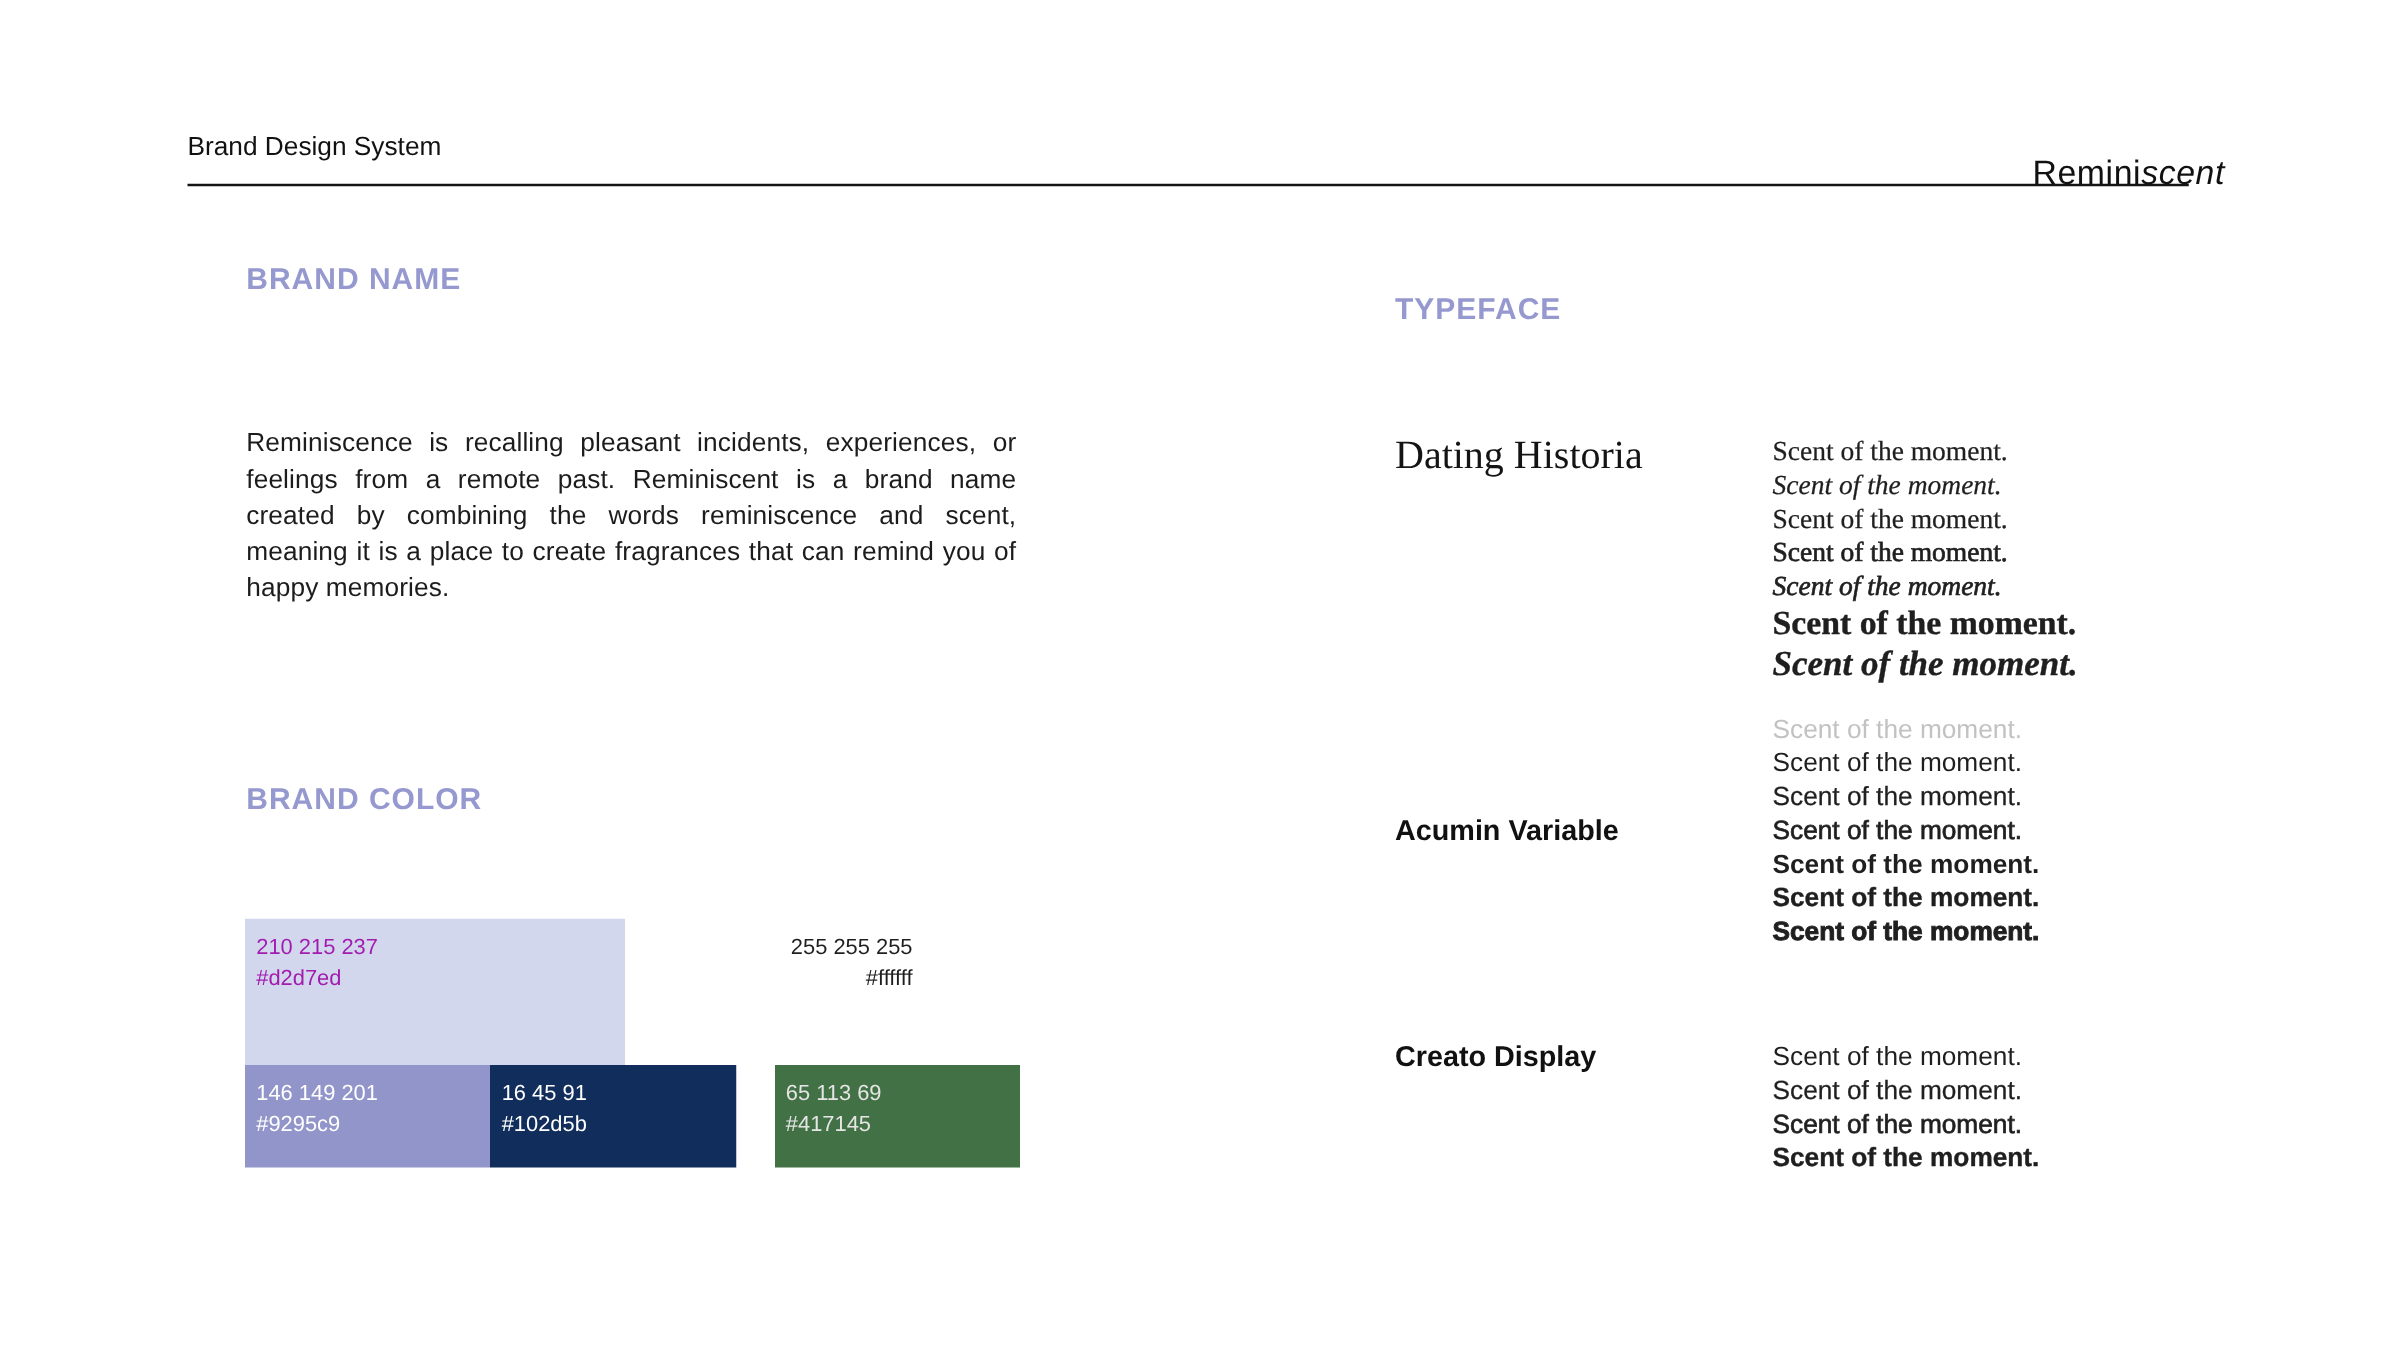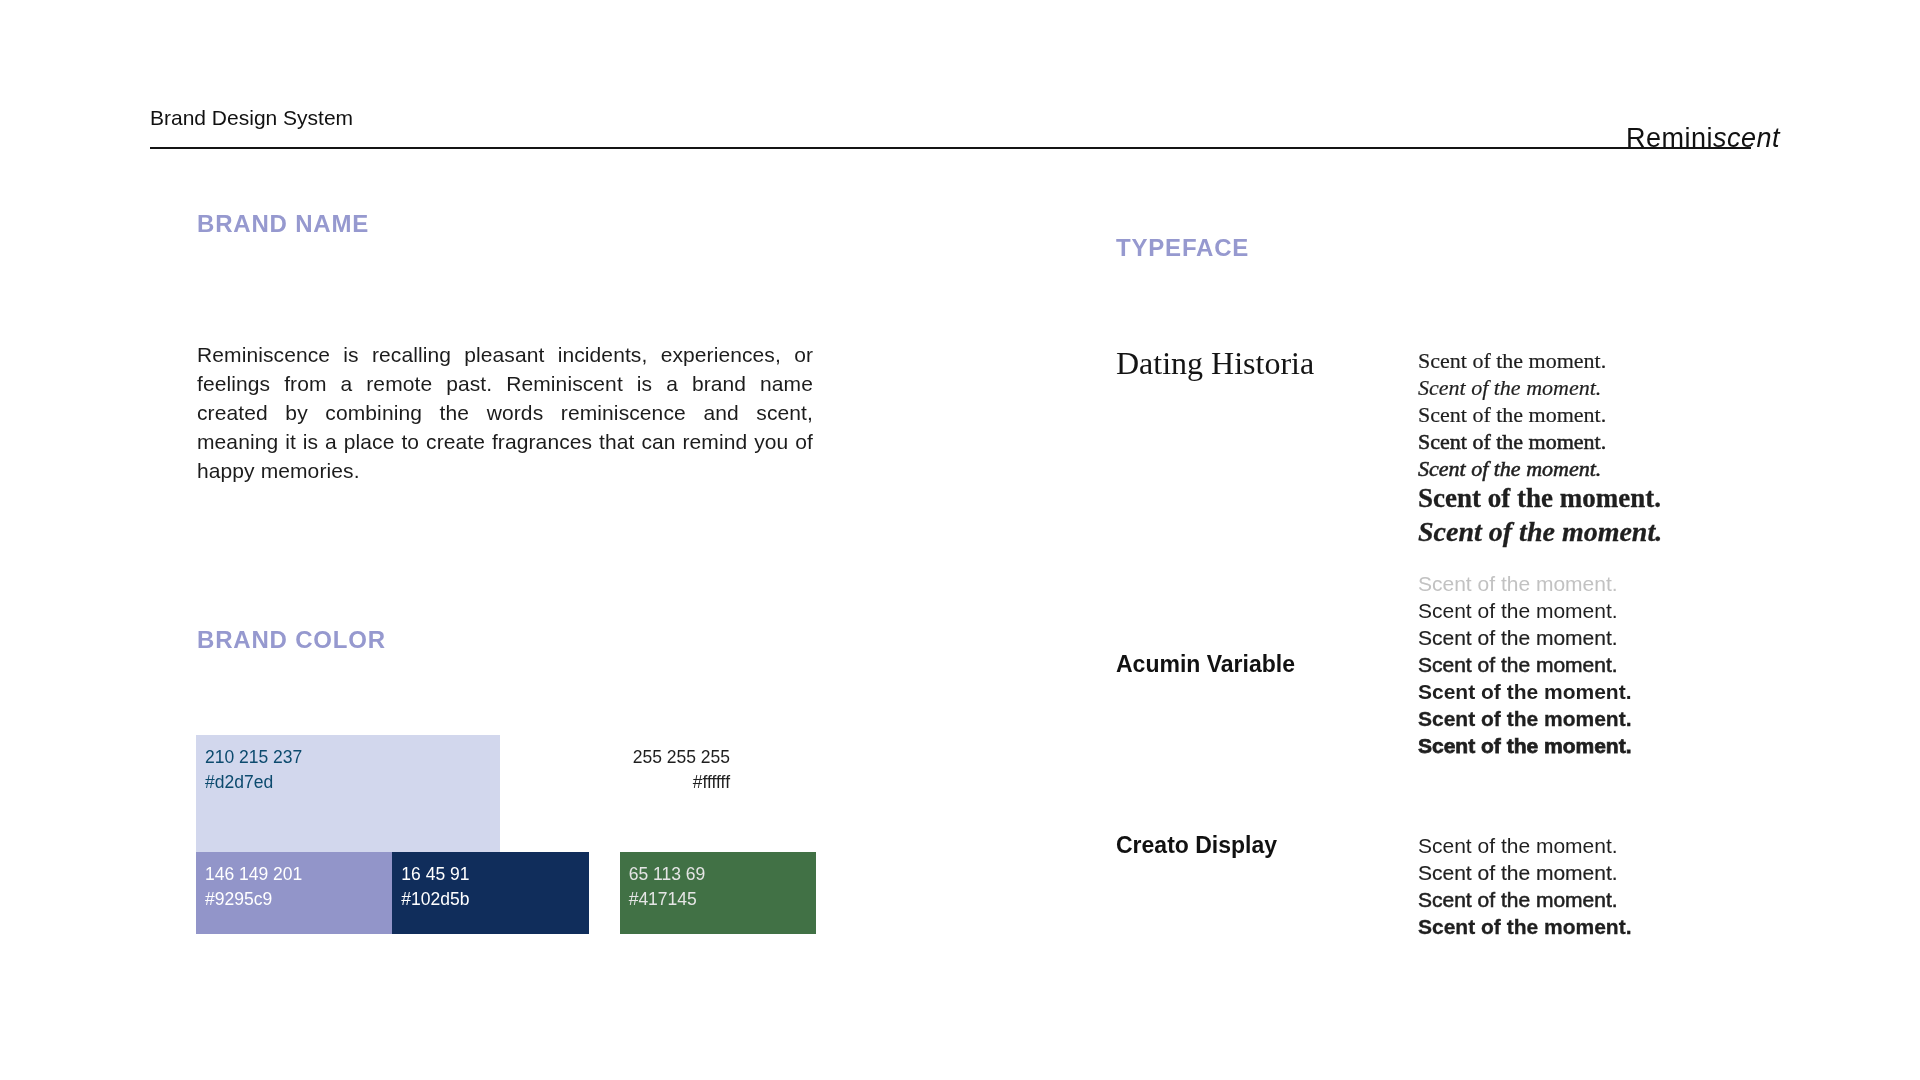--- a/index.html
+++ b/index.html
@@ -62,21 +62,21 @@
   <div class="header-title">Brand Design System</div>
   <div class="logo"><span>Remini</span><span class="logo-italic">scent</span></div>
   <div class="rule"></div>
 
   <div id="brand-name-h" class="sec-h accent" style="color: rgb(150, 153, 207);">BRAND NAME</div>
   <div class="brand-body">Reminiscence is recalling pleasant incidents, experiences, or feelings from a remote past. Reminiscent is a brand name created by combining the words reminiscence and scent, meaning it is a place to create fragrances that can remind you of happy memories.</div>
 
   <div id="brand-color-h" class="sec-h accent" style="color: rgb(150, 153, 207);">BRAND COLOR</div>
 
   <div class="swatches">
-    <div class="sw sw-large" style="background: rgb(210, 215, 237); color: #0c4a6e;">
+    <div class="sw sw-large" style="background: rgb(210, 215, 237); color: #a21caf;">
       <div>210 215 237</div>
       <div>#d2d7ed</div>
     </div>
     <div class="sw sw-white" style="background: rgb(255, 255, 255); color: rgb(31, 31, 31); text-align: right;">
       <div>255 255 255</div>
       <div>#ffffff</div>
     </div>
     <div class="sw-row">
       <div class="sw" style="background: rgb(146, 149, 201); color: rgb(255, 255, 255);">
         <div>146 149 201</div>

